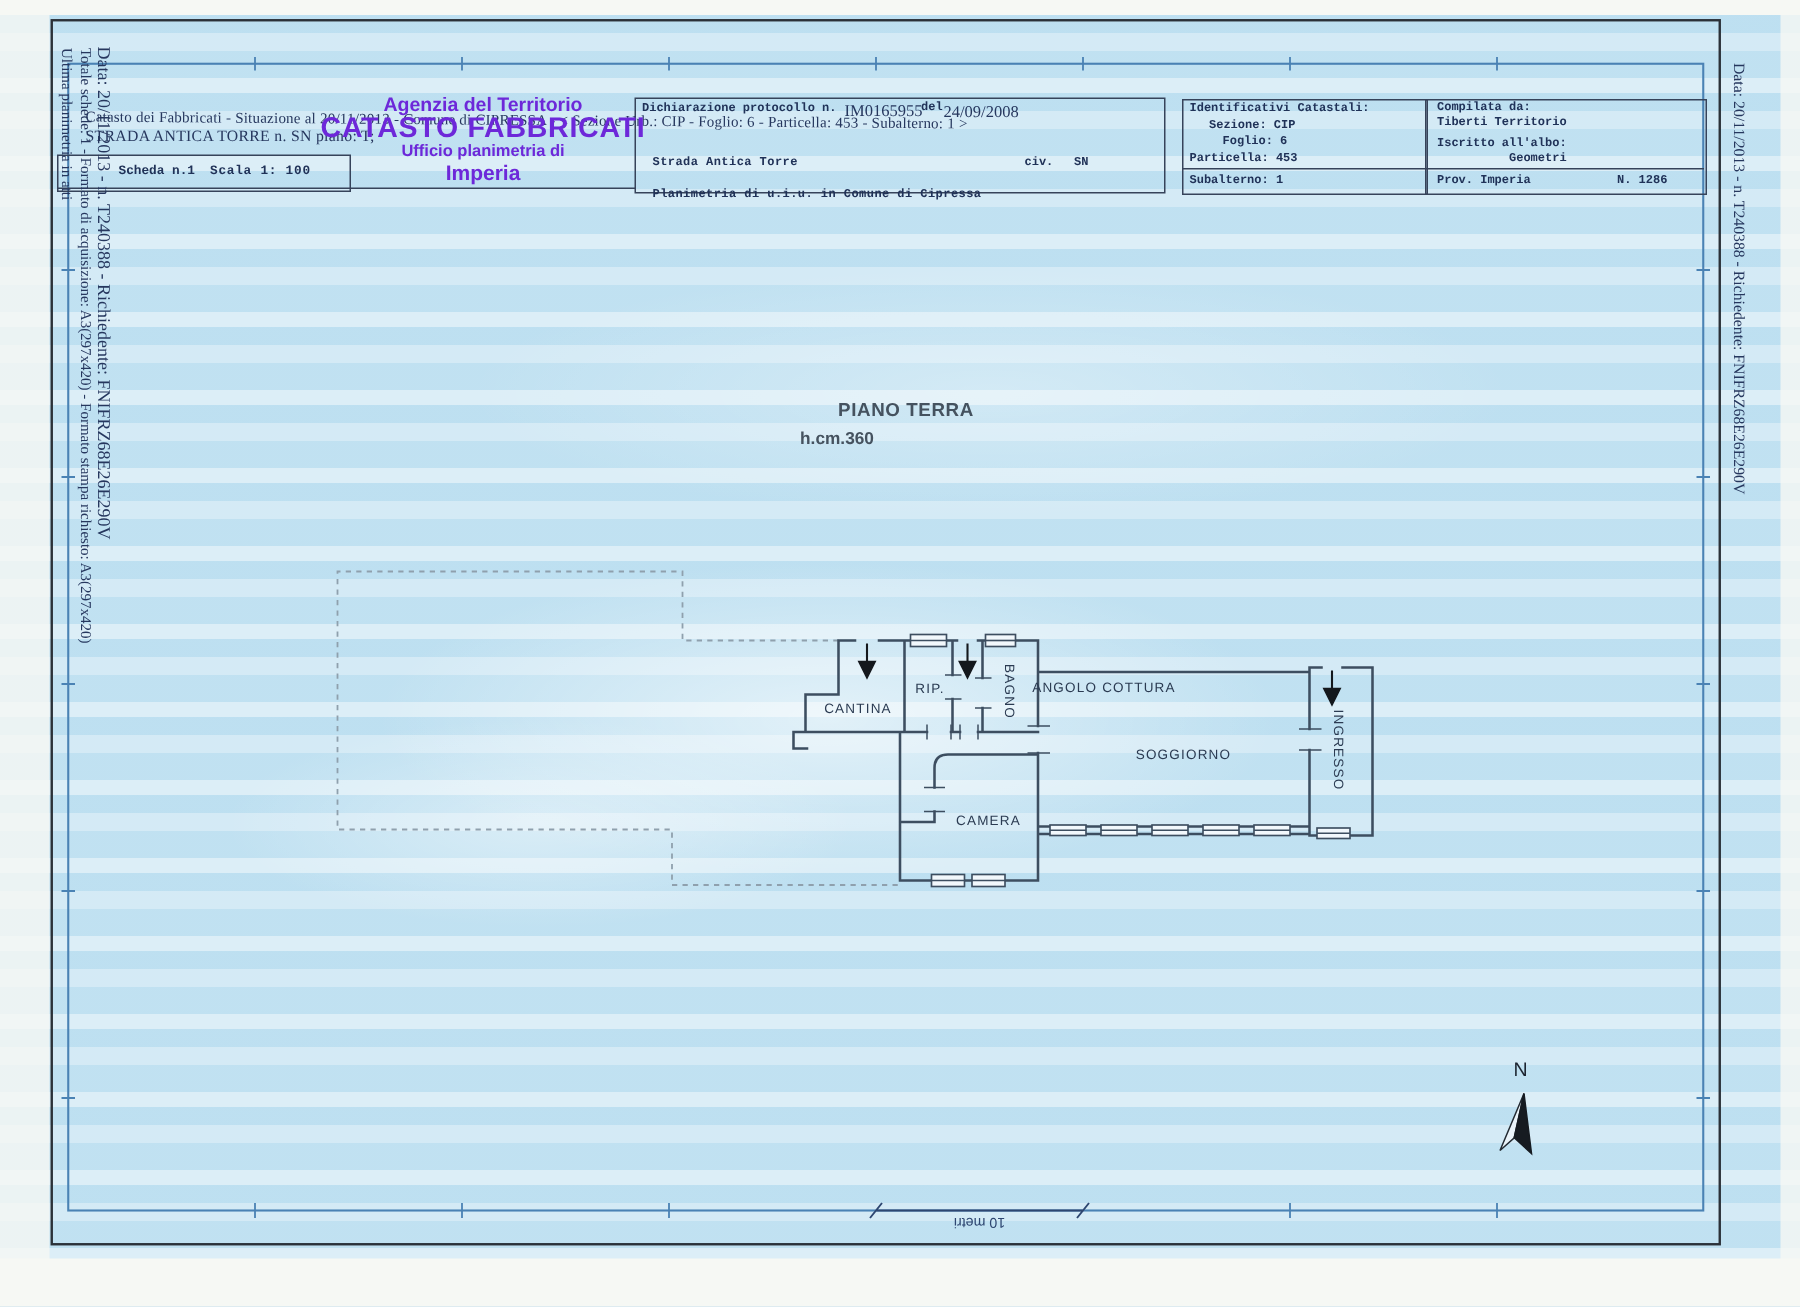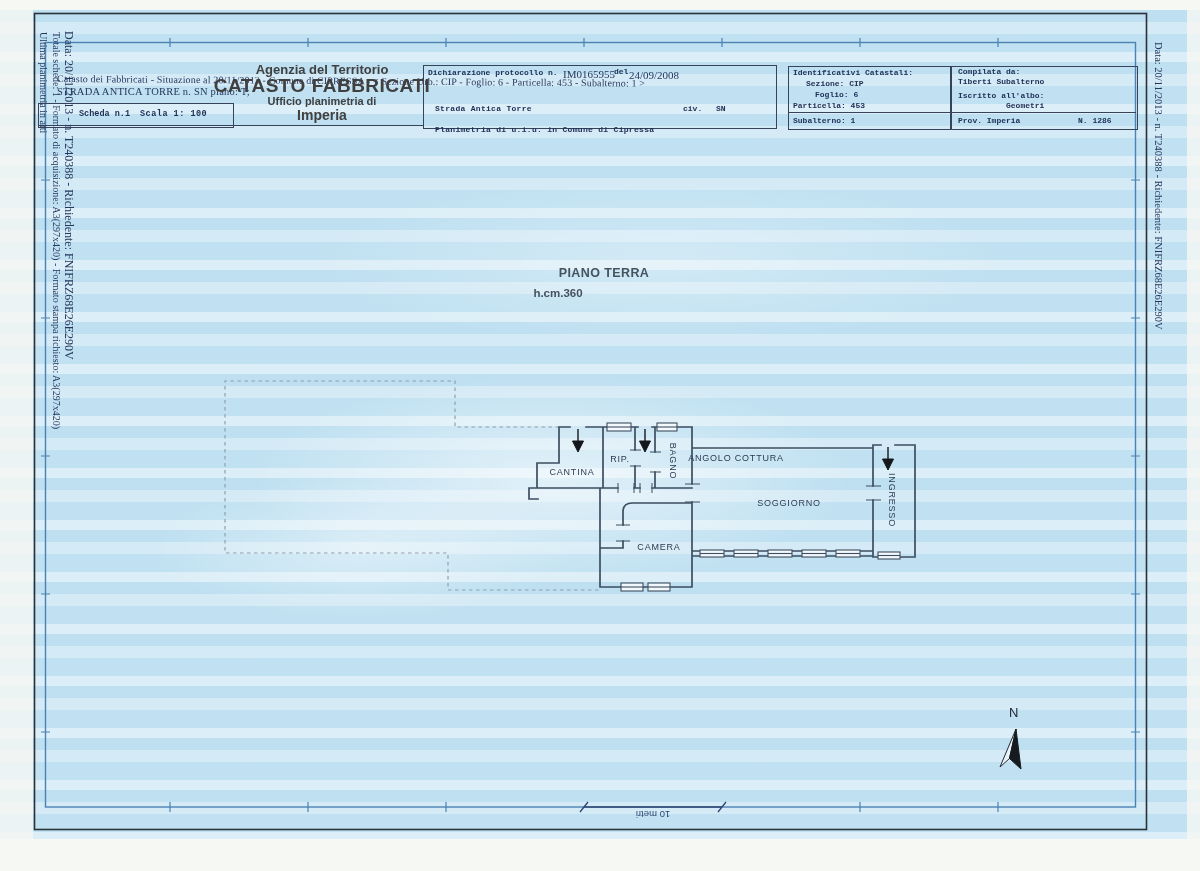--- a/index.html
+++ b/index.html
@@ -16,21 +16,21 @@
         rgba(255,255,255,.14) 22px 34px,
         rgba(148,204,232,.22) 34px 52px);}
   .edge{position:absolute;background:#f6f8f4;}
   .abs{position:absolute;}
   .mono{font-family:"Liberation Mono","DejaVu Sans Mono",monospace;font-weight:bold;color:#203258;}
   .serif{font-family:"Liberation Serif","DejaVu Serif",serif;color:#26375e;}
   .nowrap{white-space:nowrap;}
   .vtext{transform-origin:0 0;transform:rotate(90deg);white-space:nowrap;}
   .box{position:absolute;border:1.3px solid #36435a;}
   .hline{position:absolute;height:1.2px;background:#36435a;}
-  .hdr{color:#404040;font-weight:bold;text-align:center;white-space:nowrap;}
+  .hdr{color:#6d28d9;font-weight:bold;text-align:center;white-space:nowrap;}
   .room-label{position:absolute;font-size:9px;letter-spacing:.8px;color:#2b3b52;font-weight:500;
               white-space:nowrap;transform:translate(-50%,-50%);}
   .room-label.vert{transform:translate(-50%,-50%) rotate(90deg);}
   .floor-title{position:absolute;color:#45525f;font-weight:600;white-space:nowrap;transform:translateX(-50%);}
   .scalebar-label{position:absolute;font-size:9.5px;color:#2e4671;transform:translate(-50%,0) rotate(180deg);white-space:nowrap;}
   .north-n{position:absolute;font-size:13px;color:#1c2430;font-weight:500;}
 </style>
 </head>
 <body>
 
@@ -153,21 +153,21 @@
   <div class="abs mono nowrap" style="left:683px;top:104px;font-size:8px;">civ.</div>
   <div class="abs mono nowrap" style="left:716px;top:104px;font-size:8px;">SN</div>
 
   <div class="abs mono nowrap" style="left:793px;top:68px;font-size:8px;">Identificativi Catastali:</div>
   <div class="abs mono nowrap" style="left:806px;top:79px;font-size:8px;">Sezione: CIP</div>
   <div class="abs mono nowrap" style="left:815px;top:90px;font-size:8px;">Foglio: 6</div>
   <div class="abs mono nowrap" style="left:793px;top:101px;font-size:8px;">Particella: 453</div>
   <div class="abs mono nowrap" style="left:793px;top:116px;font-size:8px;">Subalterno: 1</div>
 
   <div class="abs mono nowrap" style="left:958px;top:67px;font-size:8px;">Compilata da:</div>
-  <div class="abs mono nowrap" style="left:958px;top:77px;font-size:8px;">Tiberti Subalterno</div>
+  <div class="abs mono nowrap" style="left:958px;top:77px;font-size:8px;">Tiberti Territorio</div>
   <div class="abs mono nowrap" style="left:958px;top:91px;font-size:8px;">Iscritto all'albo:</div>
   <div class="abs mono nowrap" style="left:958px;top:101px;font-size:8px;padding-left:48px;">Geometri</div>
   <div class="abs mono nowrap" style="left:958px;top:116px;font-size:8px;">Prov. Imperia</div>
   <div class="abs mono nowrap" style="left:1078px;top:116px;font-size:8px;">N. 1286</div>
 
   <div class="floor-title" style="left:560px;top:266px;font-size:12.5px;letter-spacing:.4px;margin-left:44px;">PIANO TERRA</div>
   <div class="floor-title" style="left:558px;top:287px;font-size:11.5px;">h.cm.360</div>
 
   <div class="room-label" style="left:572px;top:472px;">CANTINA</div>
   <div class="room-label" style="left:620px;top:459px;">RIP.</div>

